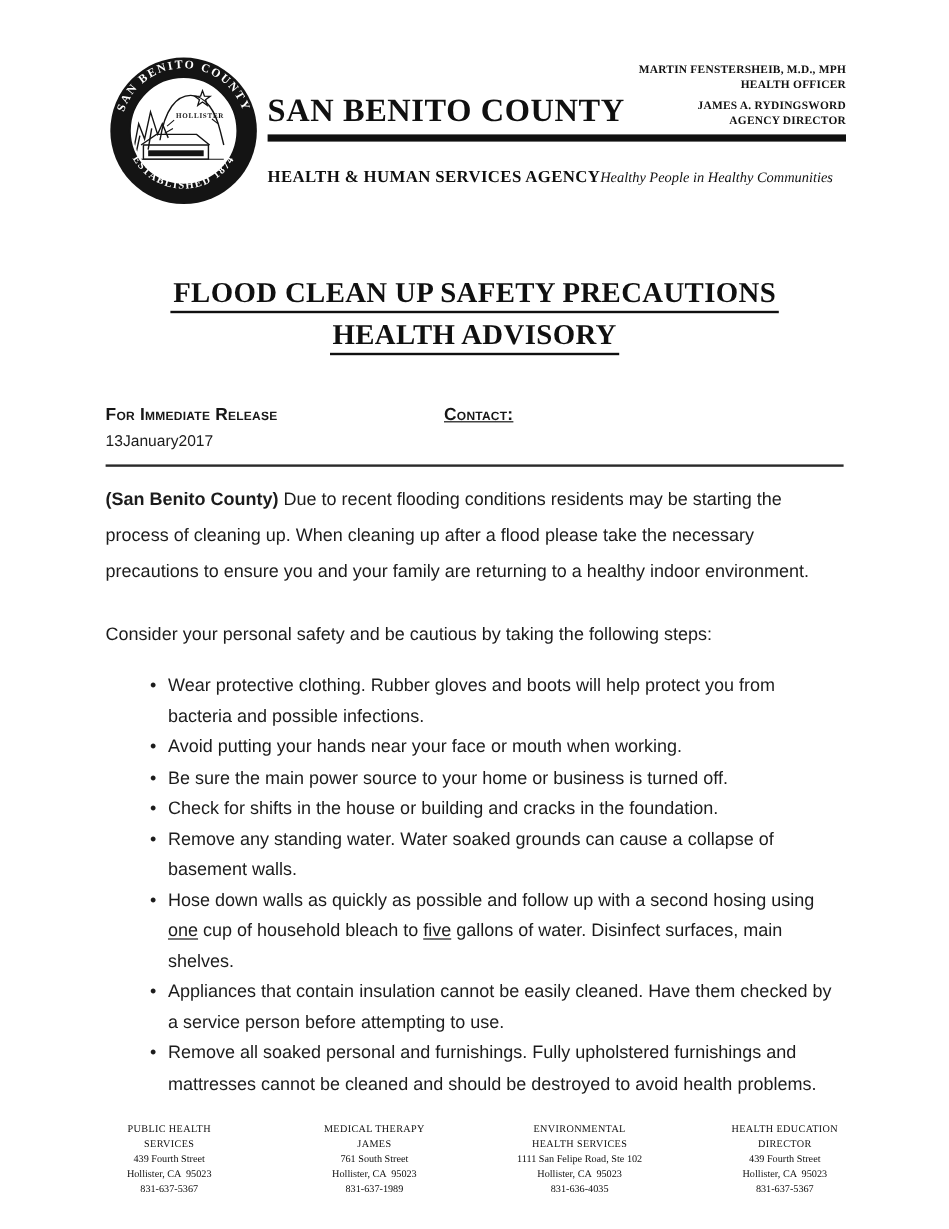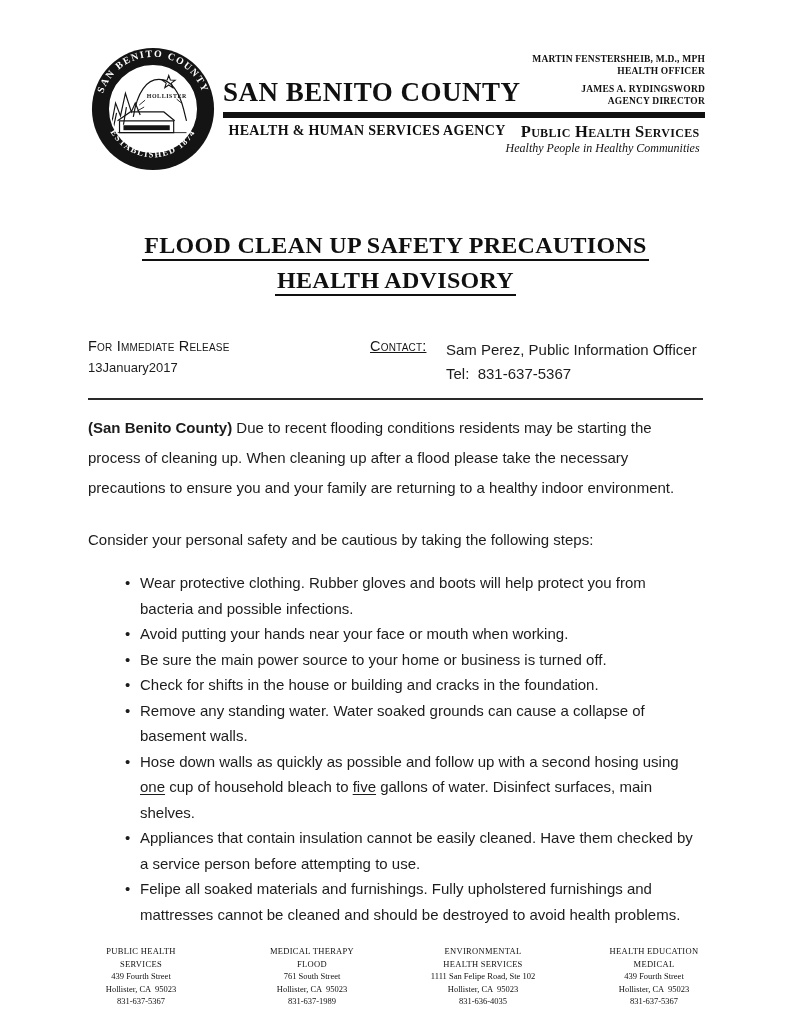--- a/index.html
+++ b/index.html
@@ -17,21 +17,21 @@
   .agency-name {
     font-family:"Liberation Serif", serif; font-weight:bold; font-size:27px;
     letter-spacing:.5px; color:#101010; line-height:1; padding-bottom:4px; white-space:nowrap;
   }
   .officials {
     text-align:right; font-family:"Liberation Serif", serif; font-weight:bold;
     font-size:9.5px; line-height:12px; color:#101010; padding-bottom:3px; letter-spacing:.2px;
   }
   .official + .official { margin-top:6px; }
   .header-rule { height:6px; background:#101010; margin-top:2px; }
-  .header-bottom { display:flex; justify-content:center; margin-top:5px; }
+  .header-bottom { display:flex; justify-content:flex-start; margin-top:23px; }
   .agency-subtitle {
     font-family:"Liberation Serif", serif; font-weight:bold; font-size:14px;
     letter-spacing:.3px; color:#101010; white-space:nowrap;
   }
   .dept { text-align:right; }
   .dept-name {
     font-family:"Liberation Serif", serif; font-weight:bold; font-variant:small-caps;
     font-size:16.5px; line-height:18px; color:#101010; letter-spacing:.3px;
   }
   .dept-tagline {
@@ -44,25 +44,25 @@
   .title-line {
     font-family:"Liberation Serif", serif; font-weight:bold; font-size:24px;
     line-height:35px; color:#101010; letter-spacing:.3px;
   }
   .title-line span { border-bottom:2.5px solid #101010; padding:0 2px 1px; }
 
   
   .release-section { display:flex; padding:0 88px; margin-top:40px; }
   .release-left { width:282px; flex:0 0 auto; }
   .smallcaps-label {
-    font-weight:normal; font-variant:small-caps; font-size:14.5px;
+    font-weight:bold; font-variant:small-caps; font-size:14.5px;
     letter-spacing:.2px; color:#161616;
   }
   .release-date { margin-top:6px; font-size:13px; }
-  .contact-block { display:flex; }
+  .contact-block { display:flex;flex-direction:column; }
   .contact-label { text-decoration:underline; width:76px; flex:0 0 auto; }
   .contact-line { font-size:15px; line-height:24px; white-space:pre-wrap; }
 
   .divider { border:none; border-top:2px solid #2a2a2a; margin:12px 88px 0; }
 
   
   .body-section { padding:0 88px; font-size:15px; }
   .intro { margin-top:13px; line-height:30px; }
   .intro-bold { font-weight:bold; }
   .steps-intro { margin-top:22px; line-height:30px; }
@@ -129,21 +129,20 @@
           <div class="official">
             <div>JAMES A. RYDINGSWORD</div>
             <div>AGENCY DIRECTOR</div>
           </div>
         </div>
       </div>
       <div class="header-rule"></div>
       <div class="header-bottom">
         <div class="agency-subtitle">HEALTH &amp; HUMAN SERVICES AGENCY</div>
         <div class="dept">
-          <div class="dept-name">Public Health Services</div>
           <div class="dept-tagline">Healthy People in Healthy Communities</div>
         </div>
       </div>
     </div>
   </div>
 
   <div class="title-section">
     <div class="title-line">
       <span>FLOOD CLEAN UP SAFETY PRECAUTIONS</span>
     </div>
@@ -152,70 +151,66 @@
     </div>
   </div>
 
   <div class="release-section">
     <div class="release-left">
       <div class="smallcaps-label">For Immediate Release</div>
       <div class="release-date">13January2017</div>
     </div>
     <div class="contact-block">
       <div class="smallcaps-label contact-label">Contact:</div>
-      <div class="contact-lines">
-        <div class="contact-line">Sam Perez, Public Information Officer</div>
-        <div class="contact-line">Tel:  831-637-5367</div>
-      </div>
     </div>
   </div>
 
   <hr class="divider">
 
   <div class="body-section">
     <p class="intro"><span class="intro-bold">(San Benito County)</span><span> Due to recent flooding conditions residents may be starting the process of cleaning up. When cleaning up after a flood please take the necessary precautions to ensure you and your family are returning to a healthy indoor environment.</span></p>
 
     <p class="steps-intro">Consider your personal safety and be cautious by taking the following steps:</p>
 
     <ul class="steps-list">
         <li><span>Wear protective clothing. Rubber gloves and boots will help protect you from bacteria and possible infections.</span></li>
         <li><span>Avoid putting your hands near your face or mouth when working.</span></li>
         <li><span>Be sure the main power source to your home or business is turned off.</span></li>
         <li><span>Check for shifts in the house or building and cracks in the foundation.</span></li>
         <li><span>Remove any standing water. Water soaked grounds can cause a collapse of basement walls.</span></li>
         <li><span>Hose down walls as quickly as possible and follow up with a second hosing using </span><u>one</u><span> cup of household bleach to </span><u>five</u><span> gallons of water. Disinfect surfaces, main shelves.</span></li>
         <li><span>Appliances that contain insulation cannot be easily cleaned. Have them checked by a service person before attempting to use.</span></li>
-        <li><span>Felipe all soaked materials and furnishings. Fully upholstered furnishings and mattresses cannot be cleaned and should be destroyed to avoid health problems.</span></li>
+        <li><span>Remove all soaked personal and furnishings. Fully upholstered furnishings and mattresses cannot be cleaned and should be destroyed to avoid health problems.</span></li>
       </ul>
   </div>
 
   <div class="footer">
       <div class="footer-col">
         <div class="footer-title">PUBLIC HEALTH</div>
         <div class="footer-title">SERVICES</div>
         <div class="footer-line">439 Fourth Street</div>
         <div class="footer-line">Hollister, CA  95023</div>
         <div class="footer-line">831-637-5367</div>
       </div>
       <div class="footer-col">
         <div class="footer-title">MEDICAL THERAPY</div>
-        <div class="footer-title">FLOOD</div>
+        <div class="footer-title">JAMES</div>
         <div class="footer-line">761 South Street</div>
         <div class="footer-line">Hollister, CA  95023</div>
         <div class="footer-line">831-637-1989</div>
       </div>
       <div class="footer-col">
         <div class="footer-title">ENVIRONMENTAL</div>
         <div class="footer-title">HEALTH SERVICES</div>
         <div class="footer-line">1111 San Felipe Road, Ste 102</div>
         <div class="footer-line">Hollister, CA  95023</div>
         <div class="footer-line">831-636-4035</div>
       </div>
       <div class="footer-col">
         <div class="footer-title">HEALTH EDUCATION</div>
-        <div class="footer-title">MEDICAL</div>
+        <div class="footer-title">DIRECTOR</div>
         <div class="footer-line">439 Fourth Street</div>
         <div class="footer-line">Hollister, CA  95023</div>
         <div class="footer-line">831-637-5367</div>
       </div>
     </div>
 
 </div>
 
 </body></html>

